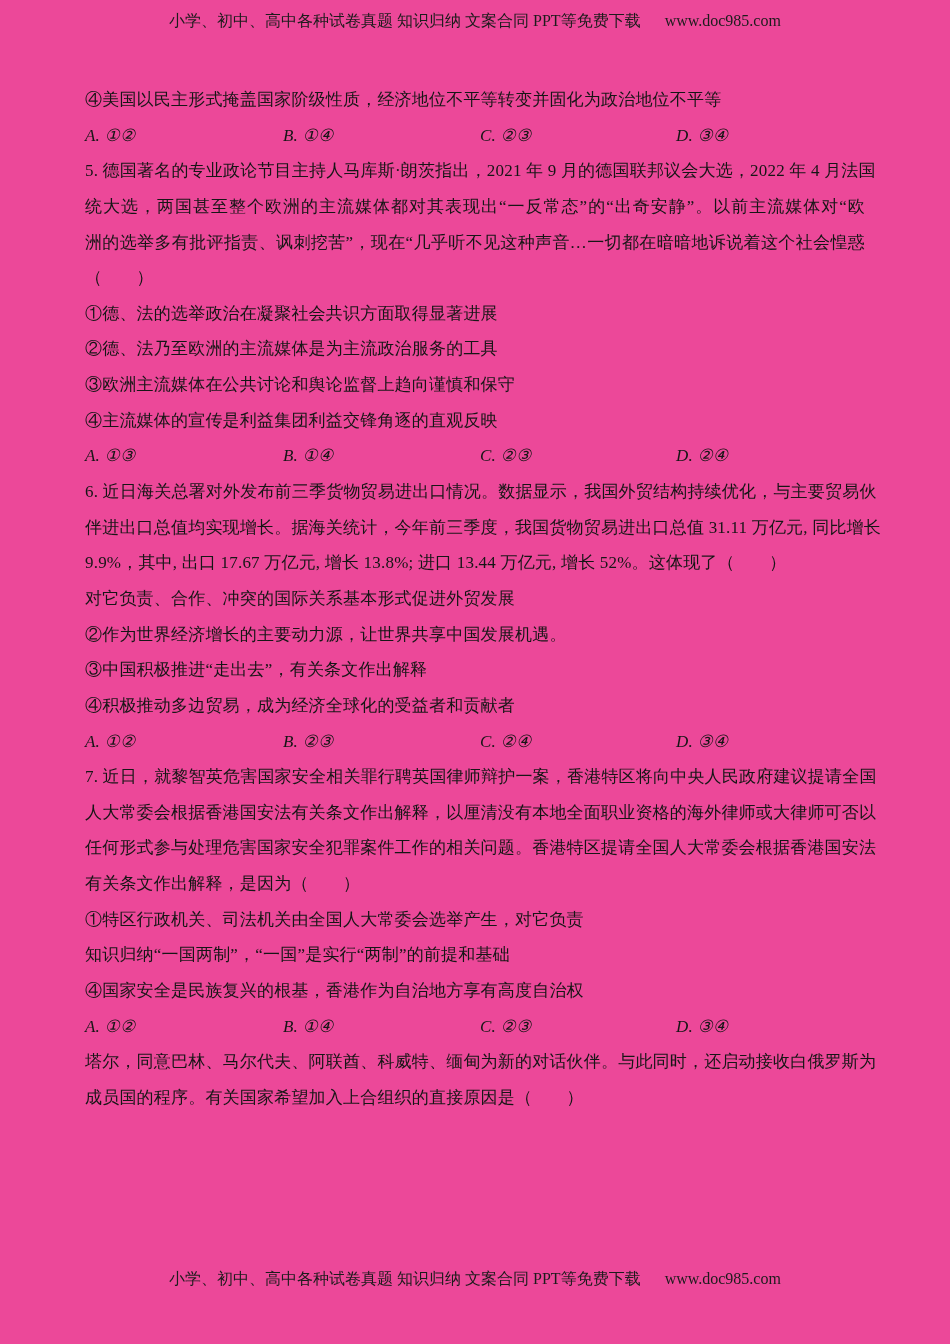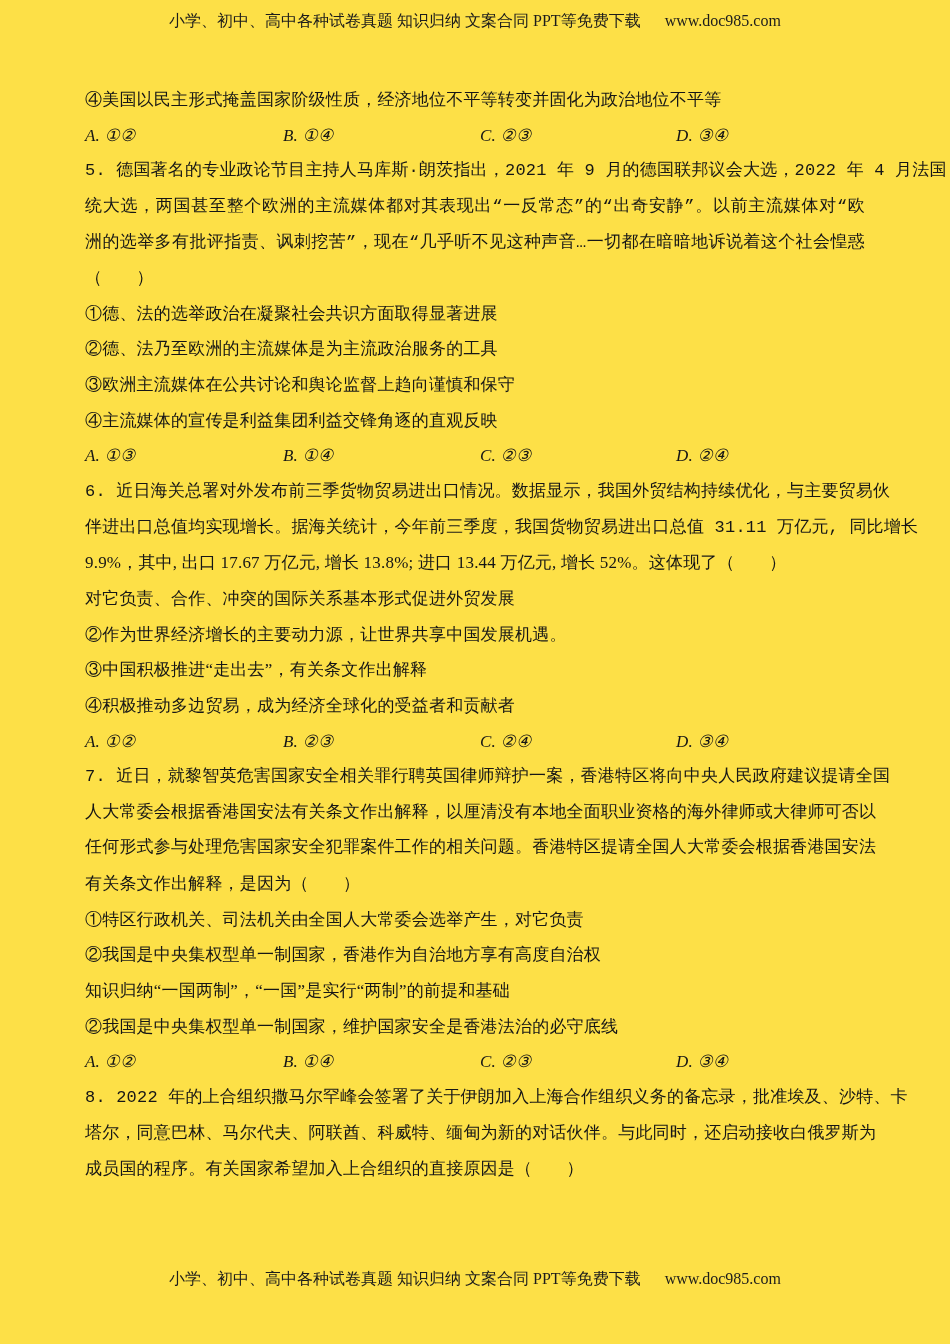--- a/index.html
+++ b/index.html
@@ -5,21 +5,21 @@
   * { margin: 0; padding: 0; box-sizing: border-box; }
   html, body { background: #ffffff; }
   body {
     width: 950px; height: 1344px;
     font-family: "Liberation Serif", "DejaVu Serif", serif;
     color: #141414;
   }
   .page {
     position: relative;
     width: 950px; height: 1344px;
-    background: #fde047;
+    background: #ec4899;
     overflow: hidden;
   }
   .page-header, .page-footer {
     position: absolute; left: 0; width: 100%;
     text-align: center;
     font-size: 16px;
     white-space: nowrap;
     color: #1c1c1c;
   }
   .page-header { top: 11px; }
@@ -38,21 +38,20 @@
     height: 35.65px;
     line-height: 35.65px;
     font-size: 17px;
     letter-spacing: 0.2px;
     white-space: nowrap;
     color: #161616;
   }
   .line.just {
     text-align: justify;
     text-align-last: justify;
-    font-family: Liberation Mono, monospace;
   }
   .choices {
     display: grid;
     grid-template-columns: 198px 197px 196px auto;
     font-style: italic;
   }
   .choice { display: block; white-space: nowrap; }
 </style>
 </head>
 <body>
@@ -107,33 +106,31 @@
         <span class="choice">D. ③④</span>
       </div>
     </section>
 
     <section>
       <div class="line just">7. 近日，就黎智英危害国家安全相关罪行聘英国律师辩护一案，香港特区将向中央人民政府建议提请全国</div>
       <div class="line just">人大常委会根据香港国安法有关条文作出解释，以厘清没有本地全面职业资格的海外律师或大律师可否以</div>
       <div class="line just">任何形式参与处理危害国家安全犯罪案件工作的相关问题。香港特区提请全国人大常委会根据香港国安法</div>
       <div class="line">有关条文作出解释，是因为（　　）</div>
       <div class="line">①特区行政机关、司法机关由全国人大常委会选举产生，对它负责</div>
-      <div class="line">②我国是中央集权型单一制国家，香港作为自治地方享有高度自治权</div>
       <div class="line">知识归纳“一国两制”，“一国”是实行“两制”的前提和基础</div>
-      <div class="line">②我国是中央集权型单一制国家，维护国家安全是香港法治的必守底线</div>
+      <div class="line">④国家安全是民族复兴的根基，香港作为自治地方享有高度自治权</div>
       <div class="line choices">
         <span class="choice">A. ①②</span>
         <span class="choice">B. ①④</span>
         <span class="choice">C. ②③</span>
         <span class="choice">D. ③④</span>
       </div>
     </section>
 
     <section>
-      <div class="line just">8. 2022 年的上合组织撒马尔罕峰会签署了关于伊朗加入上海合作组织义务的备忘录，批准埃及、沙特、卡</div>
       <div class="line just">塔尔，同意巴林、马尔代夫、阿联酋、科威特、缅甸为新的对话伙伴。与此同时，还启动接收白俄罗斯为</div>
       <div class="line">成员国的程序。有关国家希望加入上合组织的直接原因是（　　）</div>
     </section>
 
   </div>
 
   <div class="page-footer">
     <span>小学、初中、高中各种试卷真题  知识归纳  文案合同  PPT等免费下载</span><a class="site-url">www.doc985.com</a>
   </div>
 

